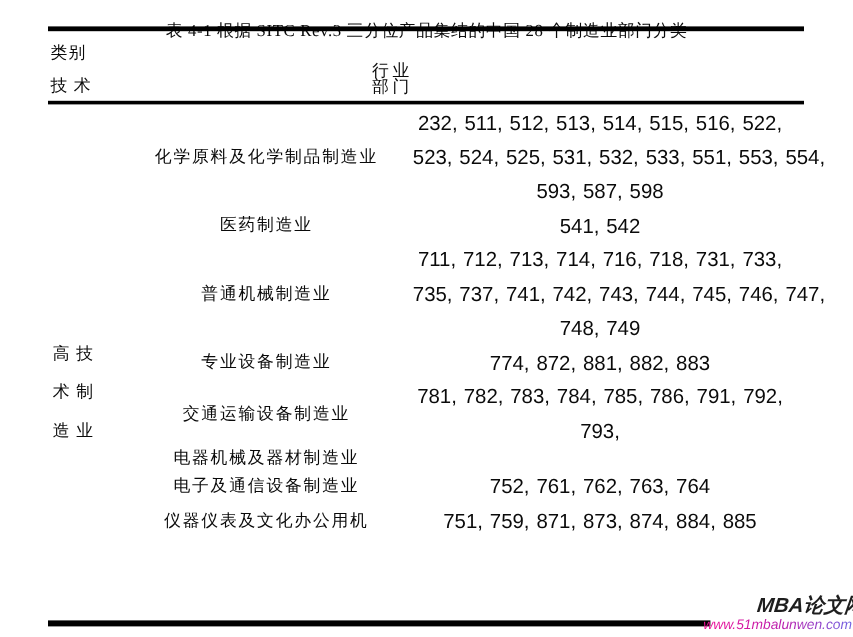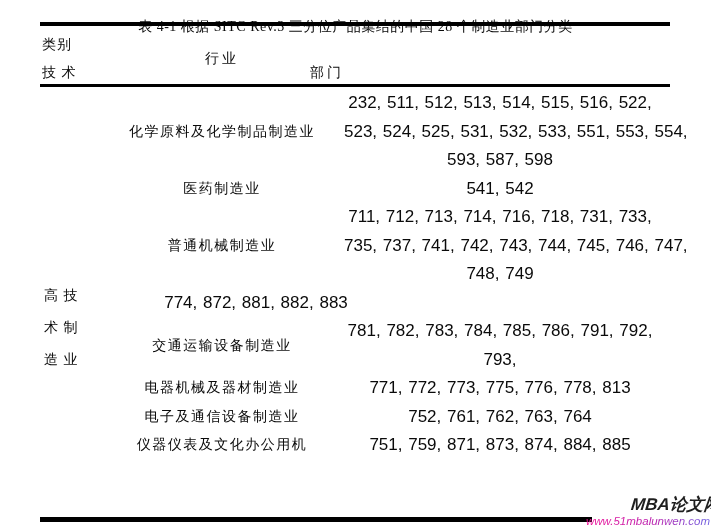--- a/index.html
+++ b/index.html
@@ -9,21 +9,21 @@
   }
   .title{
     position:absolute;top:4px;left:0;width:100%;text-align:center;
     font-size:14px;line-height:18px;letter-spacing:0.5px;white-space:nowrap;margin-top:14px;
   }
   .rule{position:absolute;left:40px;width:630px;background:#000;z-index:1;}
   .rule-top{top:22px;height:4px;}
   .rule-header{top:84px;height:2.5px;}
   .rule-bottom{top:517px;height:4.5px;}
   .hdr-cat{position:absolute;left:42px;top:31px;width:60px;font-size:14px;line-height:28px;letter-spacing:1px;}
-  .hdr-industry{position:absolute;left:100px;top:50px;width:244px;text-align:center;font-size:14px;letter-spacing:3px;}
+  .hdr-industry{position:absolute;left:100px;top:50px;width:244px;text-align:right;font-size:14px;letter-spacing:3px;}
   .hdr-sector{position:absolute;left:310px;top:50px;width:346px;text-align:left;font-size:14px;letter-spacing:3px;margin-top:14px;}
   .tbody{position:absolute;left:40px;top:89px;width:630px;z-index:0;}
   .row{display:flex;align-items:center;}
   .col1{width:60px;flex:none;}
   .col2{
     width:244px;flex:none;display:flex;align-items:center;justify-content:center;
     text-align:left;font-size:14px;letter-spacing:1.5px;line-height:18px;white-space:nowrap;
   }
   .col3{width:312px;flex:none;text-align:center;}
   .col3 .line{
@@ -90,38 +90,36 @@
         <div class="col1"></div>
         <div class="col2">普通机械制造业</div>
         <div class="col3">
           <div class="line">711, 712, 713, 714, 716, 718, 731, 733,</div>
           <div class="line">735, 737, 741, 742, 743, 744, 745, 746, 747,</div>
           <div class="line">748, 749</div>
         </div>
       </div>
       <div class="row">
         <div class="col1"></div>
+        <div class="col2">专业设备制造业</div>
         <div class="col3">
           <div class="line">774, 872, 881, 882, 883</div>
         </div>
       </div>
       <div class="row">
         <div class="col1"></div>
         <div class="col2">交通运输设备制造业</div>
         <div class="col3">
           <div class="line">781, 782, 783, 784, 785, 786, 791, 792,</div>
           <div class="line">793,</div>
         </div>
       </div>
       <div class="row">
         <div class="col1"></div>
         <div class="col2">电器机械及器材制造业</div>
-        <div class="col3">
-          <div class="line">771, 772, 773, 775, 776, 778, 813</div>
-        </div>
       </div>
       <div class="row">
         <div class="col1"></div>
         <div class="col2">电子及通信设备制造业</div>
         <div class="col3">
           <div class="line">752, 761, 762, 763, 764</div>
         </div>
       </div>
       <div class="row">
         <div class="col1"></div>

